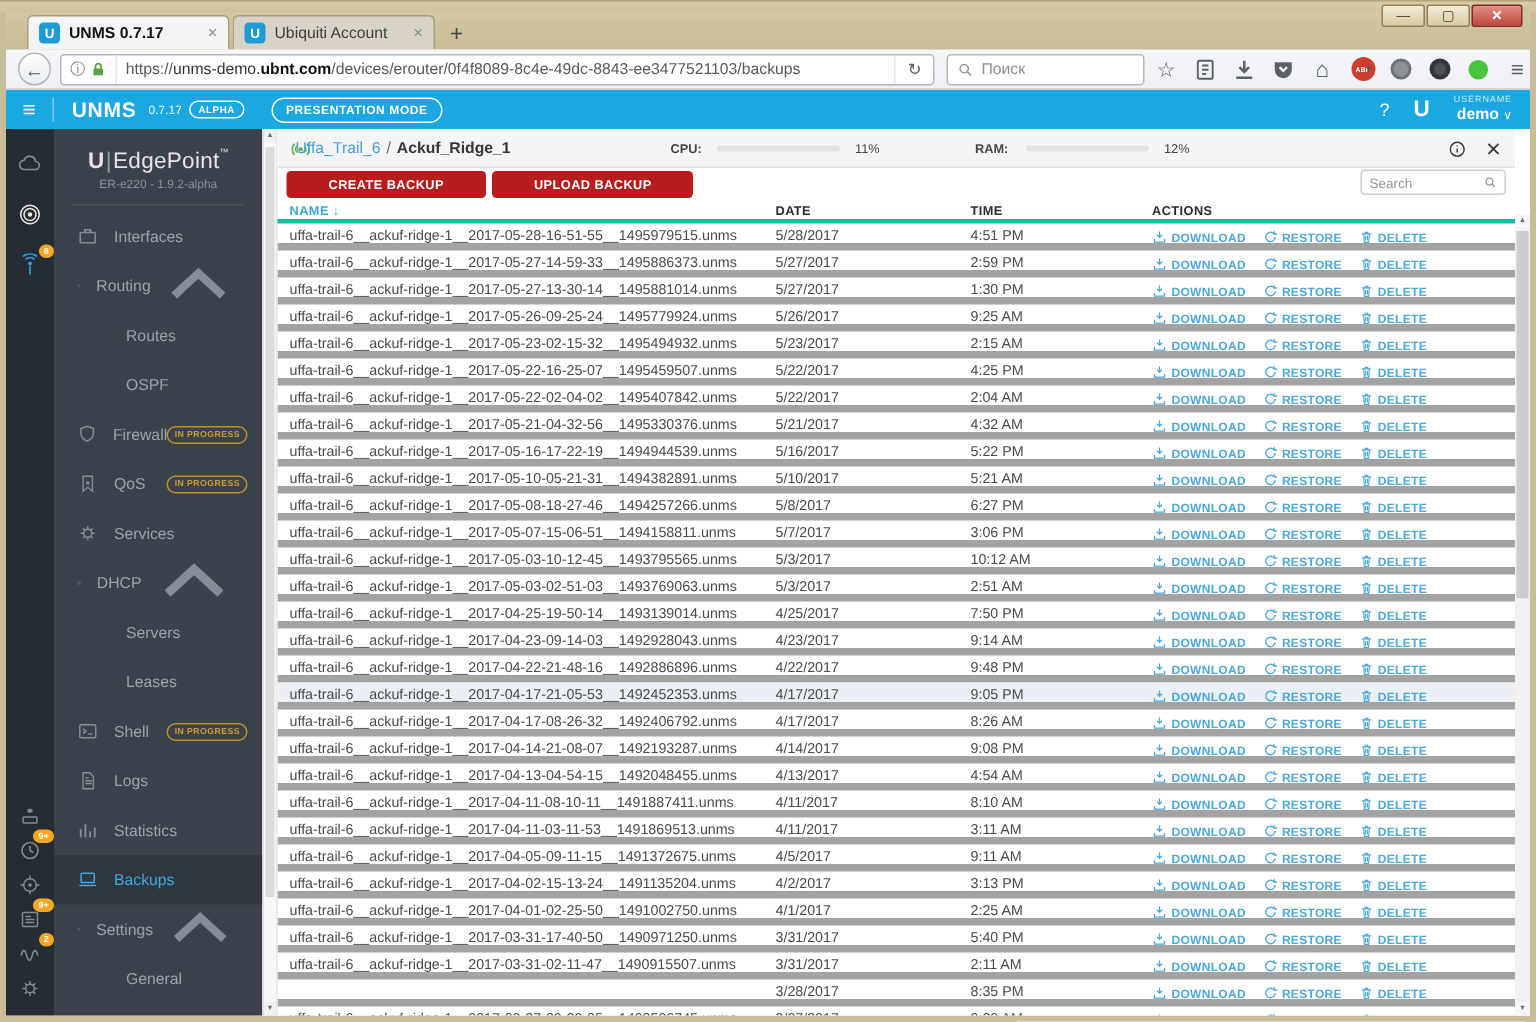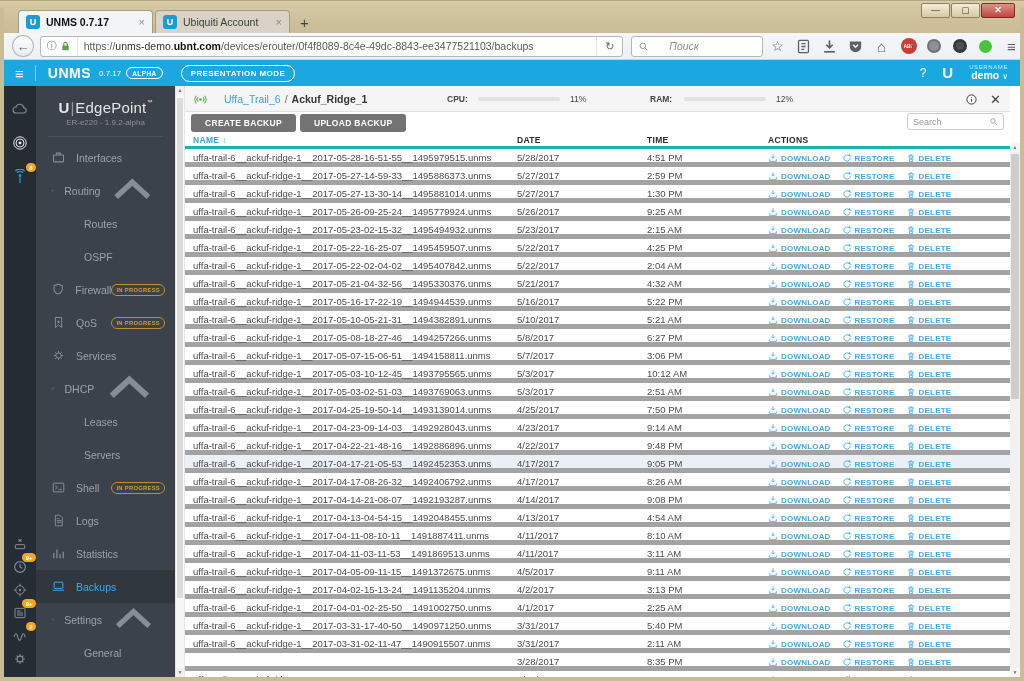--- a/index.html
+++ b/index.html
@@ -39,21 +39,21 @@
   .info-glyph { color:#7a7f85; font-size:10px; }
   .lock-icon svg { width:11px; height:11px; display:block; }
   .url-text { flex:1; font-size:10.5px; color:#55595e; padding-left:6px; white-space:nowrap; overflow:hidden; }
   .url-text .host { color:#333; }
   .url-text .domain { color:#111; font-weight:bold; }
   .reload-btn { width:26px; height:100%; border-left:1px solid #e3e5e8; color:#5a6066;
     display:flex; align-items:center; justify-content:center; font-size:11px; }
   .searchbox { display:flex; align-items:center; height:21px; width:133px; margin-left:8px;
     background:#fff; border:1px solid #b3b8bf; border-radius:3px; padding:0 6px; }
   .searchbox .mag svg { width:11px; height:11px; display:block; }
-  .searchbox .ph { font-size:10.5px; font-style:italic; color:#8a8f95; margin-left:20px; }
+  .searchbox .ph { font-size:10.5px; color:#8a8f95; margin-left:5px; }
   .ff-icons { display:flex; align-items:center; margin-left:6px; gap:9px; }
   .ff-ic { width:17px; height:17px; display:flex; align-items:center; justify-content:center;
     color:#5c6167; font-size:13px; }
   .ff-ic svg { width:14px; height:14px; }
   .abp { width:16px; height:16px; border-radius:50%; background:#cf3d30; color:#fff;
     font-size:4.5px; font-weight:bold; display:flex; align-items:center; justify-content:center; letter-spacing:.2px; }
   .caret { color:#555; font-size:7px; margin-left:-6px; }
   .circle-grey { width:14px; height:14px; border-radius:50%; background:#8d9094; border:2px solid #6f7276; }
   .circle-dark { width:14px; height:14px; border-radius:50%; background:#4c4f53; border:3px solid #35383b; }
   .circle-green { width:13px; height:13px; border-radius:50%; background:#49c43d; }
@@ -117,33 +117,33 @@
   .scroll-thumb { position:absolute; left:1px; right:1px; background:#dcdcdc; border-radius:1px; }
   .cscroll { width:10px; background:#fff; flex:none; position:relative; }
   .cscroll-inner { position:absolute; top:57px; bottom:0; left:0; right:0; background:#f1f1f1; }
   .cscroll-inner .scroll-thumb { background:#cdcdcd; }
 
   
   .content { flex:1; min-width:0; display:flex; flex-direction:column; background:#fff; border-left:1px solid #e6e6e6; }
   .device-header { height:26px; background:#f5f5f5; border-bottom:1px solid #e0e0e0; position:relative; flex:none; }
   .dh-item { position:absolute; top:0; height:26px; display:flex; align-items:center; }
   .status-icon { left:8px; color:#58b947; } .status-icon svg { width:15px; height:15px; }
-  .breadcrumb { left:39px; font-size:10.5px; }
+  .breadcrumb { left:12px; font-size:10.5px; }
   .crumb-site { color:#3fa3dc; } .crumb-sep { color:#666; padding:0 4px; } .crumb-device { color:#33363a; font-weight:bold; }
   .meter-label { font-size:8.5px; font-weight:bold; color:#454545; }
   .meter-track { width:82px; height:4px; background:#e2e2e2; border-radius:2px; overflow:hidden; }
   .meter-fill { height:100%; background:#56b44b; }
   .meter-value { font-size:8.5px; color:#454545; }
   .dh-info { right:32px; color:#3c3c3c; } .dh-info svg { width:13px; height:13px; }
   .dh-close { right:9px; color:#3c3c3c; font-size:13px; }
 
   .toolbar-row { height:22px; position:relative; flex:none; }
   .btn-group { position:absolute; left:6px; top:2px; display:flex; gap:4px; }
-  .btn { background:#737373; color:#fff; border-radius:3px; font-size:8.5px; font-weight:bold;
-    padding:4px 14px; letter-spacing:.3px; }
+  .btn { background:#b91c1c; color:#fff; border-radius:3px; font-size:8.5px; font-weight:bold;
+    padding:4px 28px; letter-spacing:.3px; }
   .content-search { position:absolute; right:6px; top:1px; width:97px; height:17px; border:1px solid #ccc;
     border-radius:3px; background:#fff; display:flex; align-items:center; padding:0 5px; }
   .content-search .ph { flex:1; font-size:9px; color:#999; }
   .content-search svg { width:9px; height:9px; color:#999; }
 
   .thead { height:15px; border-bottom:3px solid #14b8a6; position:relative; flex:none;
     font-size:8.5px; font-weight:bold; color:#2b2b2b; letter-spacing:.3px; }
   .th { position:absolute; top:1px; }
   .th-name { left:8px; color:#3ba3dd; }
   .th-date { left:332px; } .th-time { left:462px; } .th-actions { left:583px; }
@@ -460,27 +460,27 @@
 
         <span class="si-chevron">
               <svg viewBox="0 0 24 24" fill="none" stroke="currentColor" stroke-width="2" style="width:100%;height:100%">
                 <path d="M6 14.5L12 9l6 5.5"></path>
               </svg>
             </span>
       </div>
 
       <div class="side-item indent">
 
+        <span class="si-label">Servers</span>
+
+      </div>
+
+      <div class="side-item indent">
+
         <span class="si-label">Leases</span>
-
-      </div>
-
-      <div class="side-item indent">
-
-        <span class="si-label">Servers</span>
 
       </div>
 
       <div class="side-item">
         <span class="si-icon">
               <svg viewBox="0 0 24 24" fill="none" stroke="currentColor" stroke-width="1.6" style="width:100%;height:100%">
                 <rect x="3.5" y="5" width="17" height="14" rx="1.5"></rect>
                 <path d="M7 9.5l3 2.5-3 2.5M12.5 15h4.5"></path>
               </svg>
             </span>

